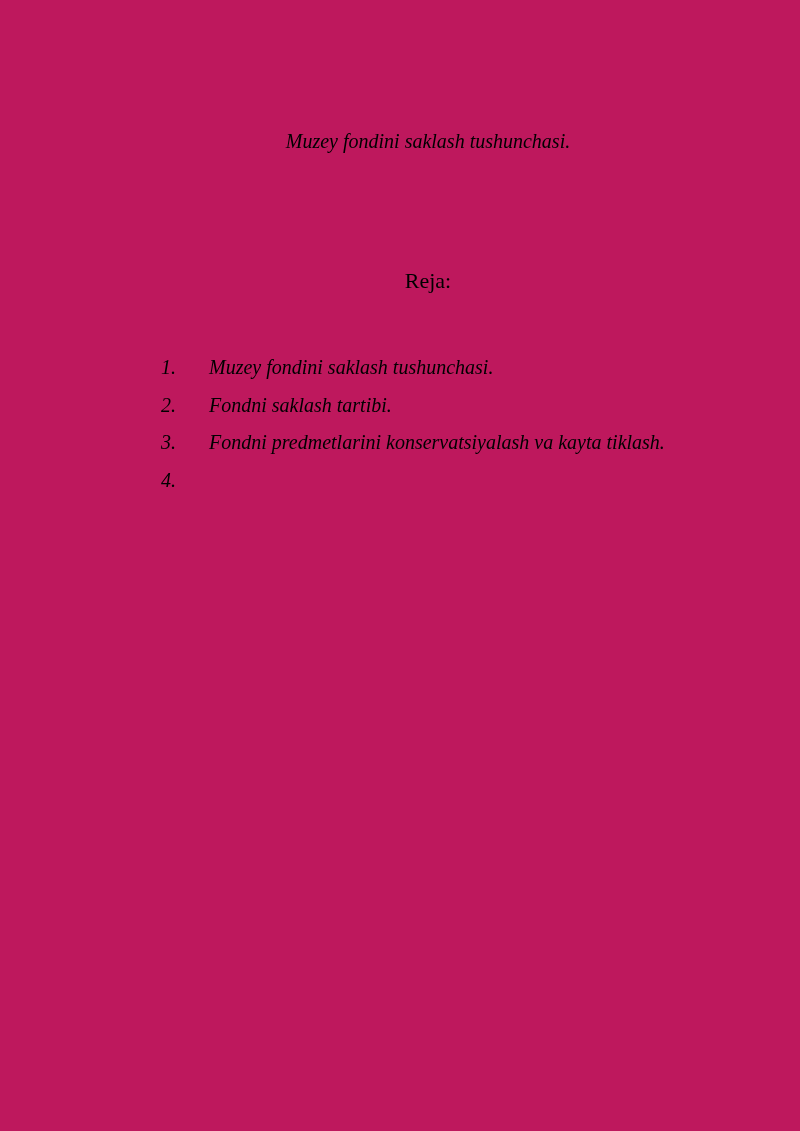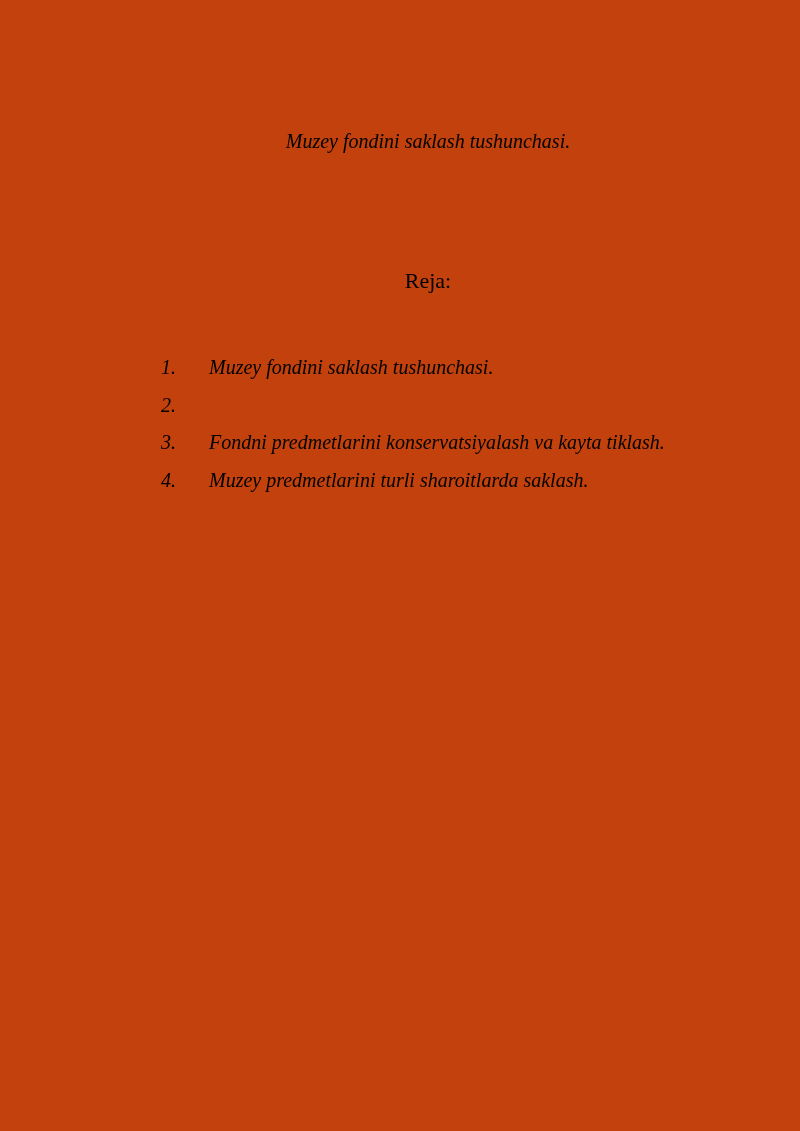--- a/index.html
+++ b/index.html
@@ -13,21 +13,21 @@
       position: relative;
       overflow: hidden;
       font-family: "Liberation Serif", "DejaVu Serif", serif;
       color: #000000;
     }
     .page {
       position: absolute;
       left: 0; top: 0;
       width: 800px;
       height: 1131px;
-      background: #c2410c;
+      background: #be185d;
     }
     .title {
       position: absolute;
       top: 128px;
       left: 0;
       width: 856px;
       text-align: center;
       font-style: italic;
       font-size: 20px;
       line-height: 26px;
@@ -71,23 +71,23 @@
 <div class="page">
   <p class="title">Muzey fondini saklash tushunchasi.</p>
   <h2 class="heading">Reja:</h2>
   <ol class="plan-list">
     <li class="plan-item">
       <span class="plan-num">1.</span>
       <span class="plan-text">Muzey fondini saklash tushunchasi.</span>
     </li>
     <li class="plan-item">
       <span class="plan-num">2.</span>
+      <span class="plan-text">Fondni saklash tartibi.</span>
     </li>
     <li class="plan-item">
       <span class="plan-num">3.</span>
       <span class="plan-text">Fondni predmetlarini konservatsiyalash va kayta tiklash.</span>
     </li>
     <li class="plan-item">
       <span class="plan-num">4.</span>
-      <span class="plan-text">Muzey predmetlarini turli sharoitlarda saklash.</span>
     </li>
   </ol>
 </div>
 
 </body></html>

